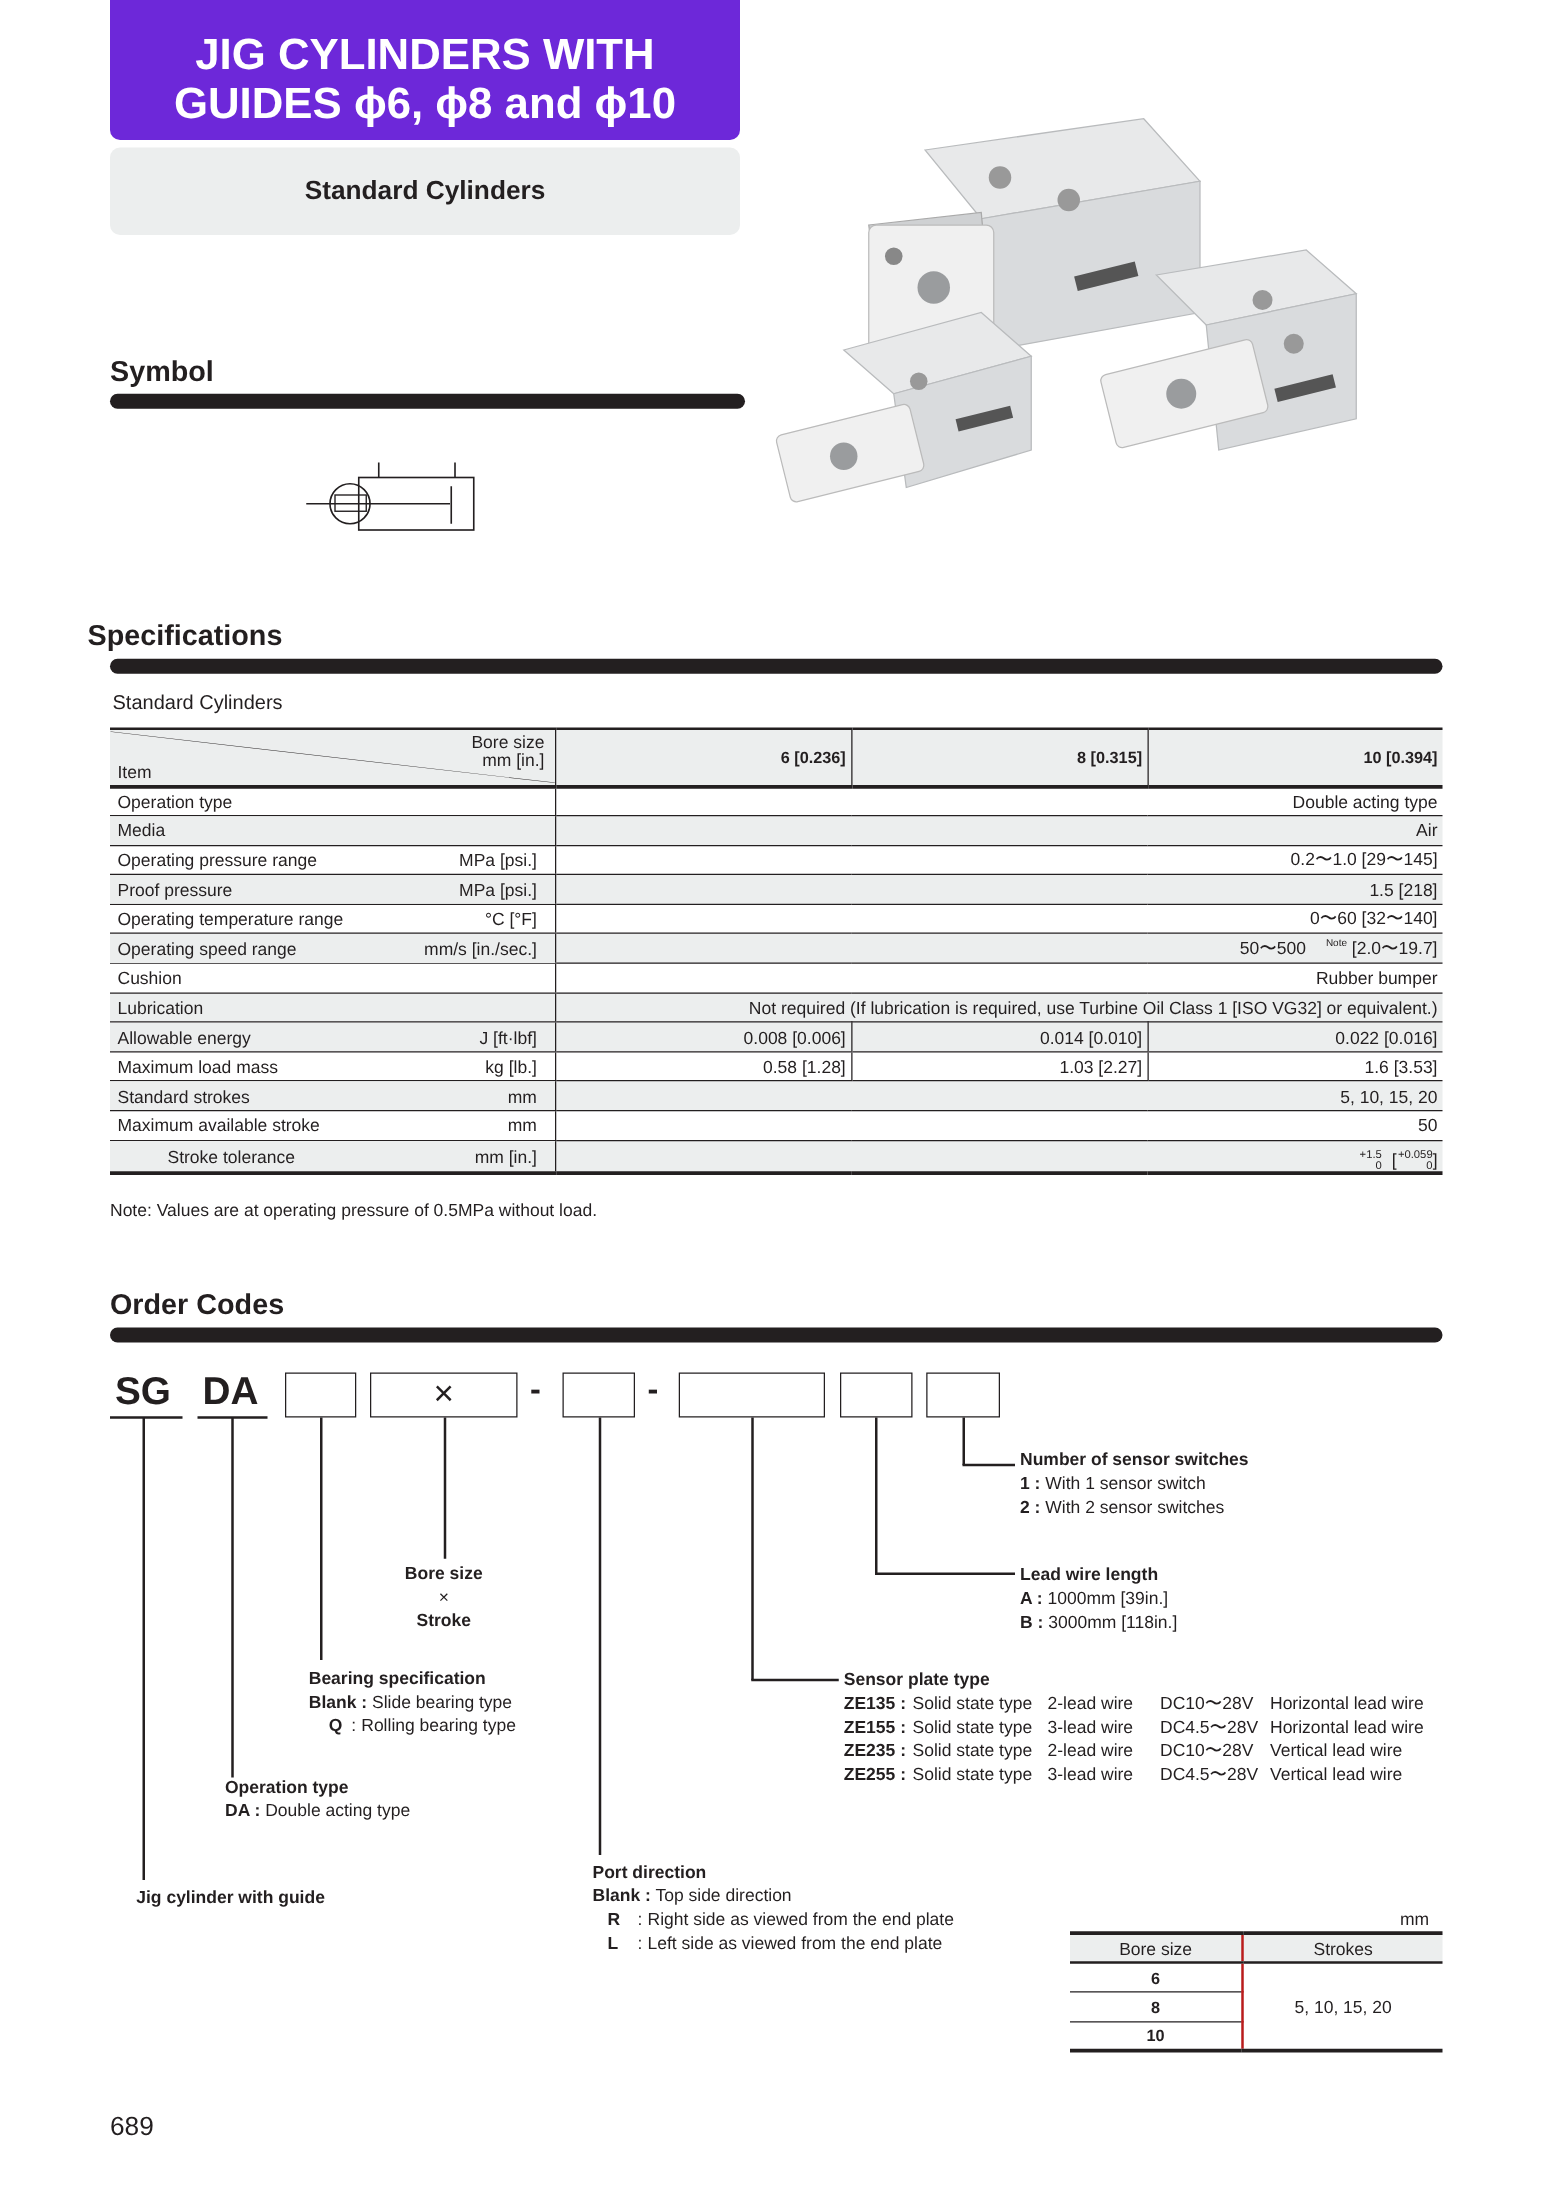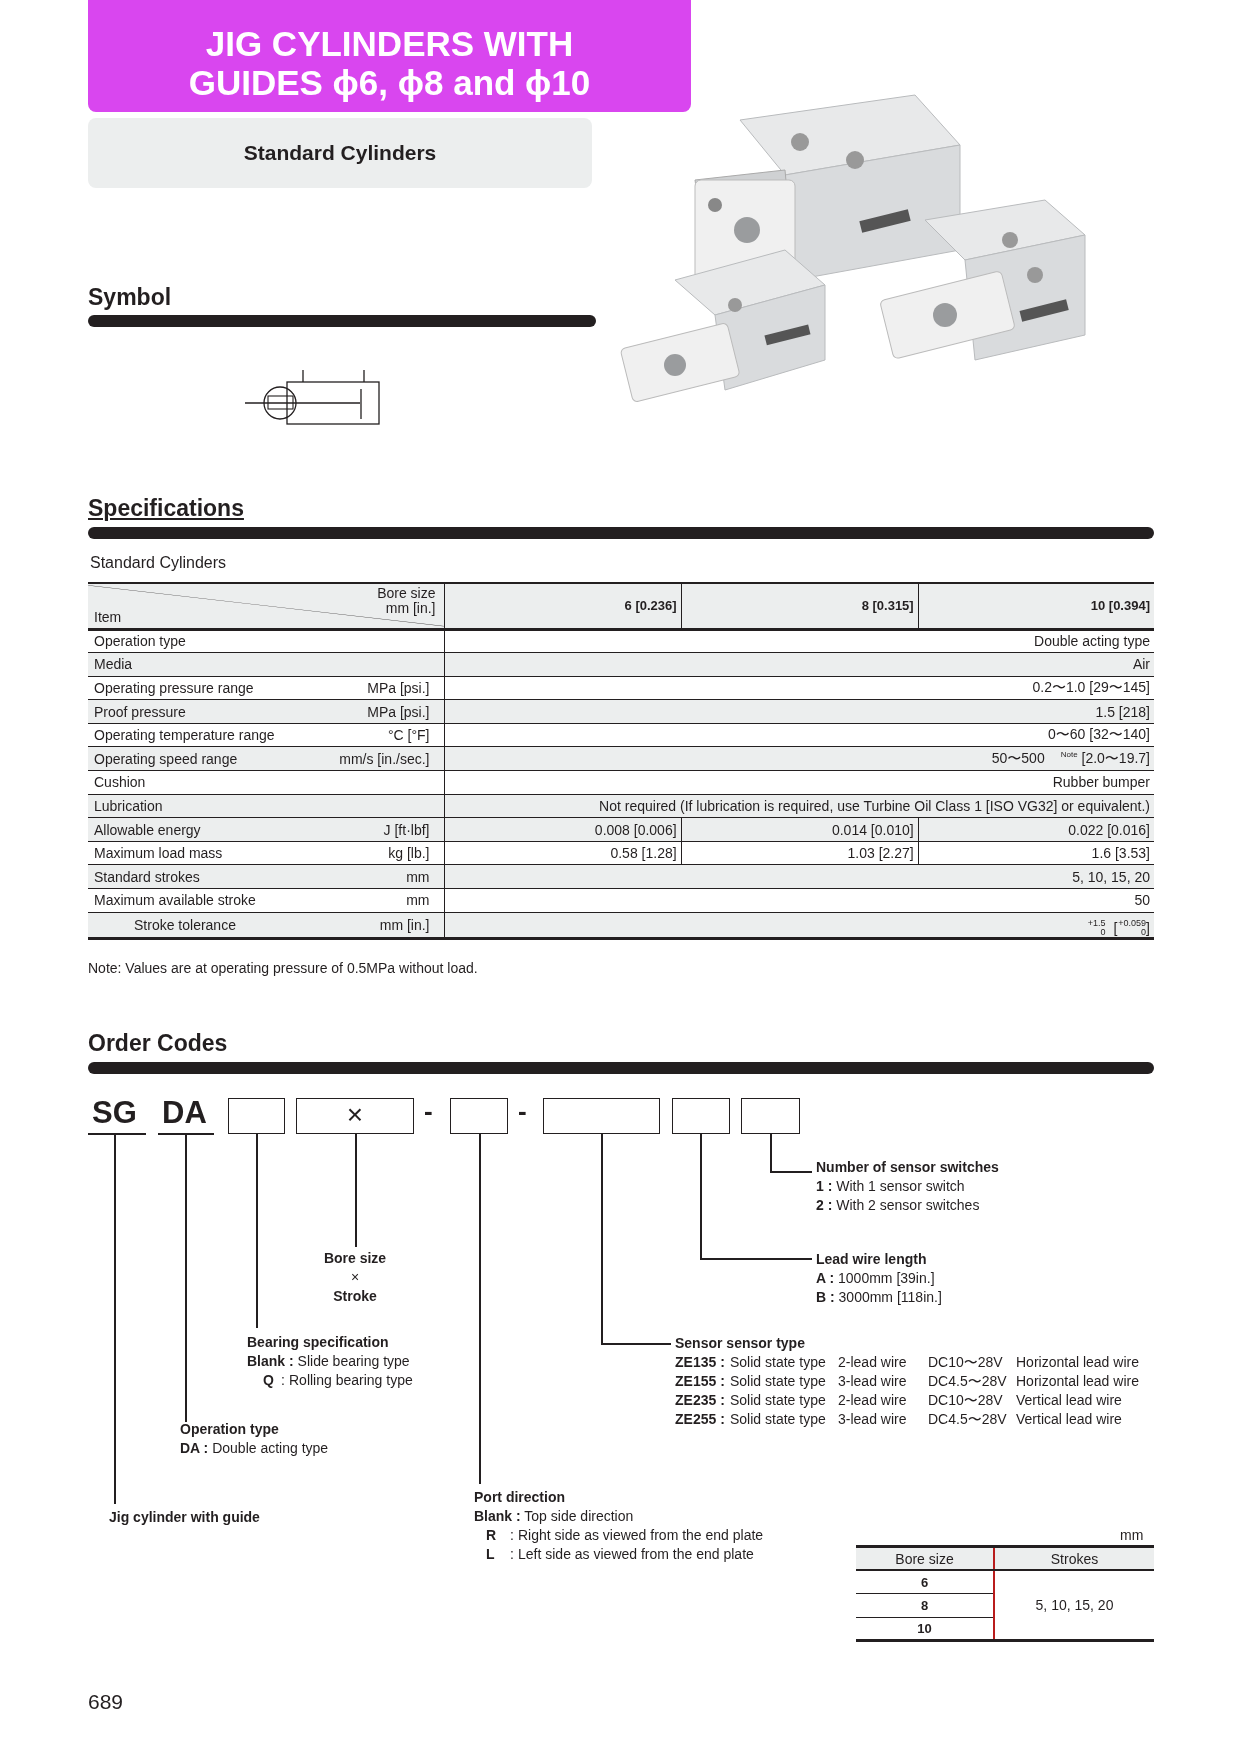--- a/index.html
+++ b/index.html
@@ -1,21 +1,21 @@
 <!DOCTYPE html>
 <html><head>
 <meta charset="utf-8">
 <style>
   * { box-sizing: border-box; margin: 0; padding: 0; }
   html, body { width: 1240px; height: 1754px; background: #ffffff; }
   body { position: relative; font-family: "Liberation Sans", sans-serif; color: #231f20; overflow: hidden; }
   .abs { position: absolute; }
 
   
-  .title-box { left: 88px; top: 0; width: 603px; height: 112px; background: #d946ef; border-radius: 0 0 8px 8px;
+  .title-box { left: 88px; top: 0; width: 504px; height: 112px; background: #6d28d9; border-radius: 0 0 8px 8px;
     color: #fff; font-weight: bold; font-size: 35px; line-height: 39px; text-align: center; padding-top: 24px; }
   .subtitle-box { left: 88px; top: 118px; width: 504px; height: 70px; background: #eceeee; border-radius: 8px;
     font-weight: bold; font-size: 21px; text-align: center; line-height: 70px; }
 
   
   .section-title { font-weight: bold; font-size: 23px; }
   .section-bar { height: 12px; background: #231f20; border-radius: 6px; }
 
   
   .spec-caption { left: 90px; top: 554px; font-size: 16px; }
@@ -106,21 +106,21 @@
     <rect x="47" y="17" width="92" height="42" fill="none" stroke="#231f20" stroke-width="1.3"></rect>
     <line x1="63" y1="5" x2="63" y2="17" stroke="#231f20" stroke-width="1.3"></line>
     <line x1="124" y1="5" x2="124" y2="17" stroke="#231f20" stroke-width="1.3"></line>
     <line x1="5" y1="38" x2="120" y2="38" stroke="#231f20" stroke-width="1.3"></line>
     <line x1="121" y1="24" x2="121" y2="54" stroke="#231f20" stroke-width="1.3"></line>
     <circle cx="40" cy="38" r="16" fill="none" stroke="#231f20" stroke-width="1.3"></circle>
     <rect x="28" y="31" width="25" height="13" fill="none" stroke="#231f20" stroke-width="1.1"></rect>
   </svg>
 </div>
 
-<div class="abs section-title" style="left:88px; top:495px;text-decoration:underline;">Specifications</div>
+<div class="abs section-title" style="left:70px; top:495px;">Specifications</div>
 <div class="abs section-bar" style="left:88px; top:527px; width:1066px;"></div>
 <div class="abs spec-caption">Standard Cylinders</div>
 
 <table class="spec">
   <tbody>
       <tr class="head">
     <td class="item">
       <svg class="diag" preserveAspectRatio="none" viewBox="0 0 100 100">
             <line x1="0" y1="3" x2="100" y2="97" stroke="#231f20" stroke-width="0.6"></line>
           </svg>
@@ -254,21 +254,21 @@
   <div class="t">Stroke</div>
 </div>
 
 <div class="abs legend" style="left:247px; top:1333px;">
   <div class="t">Bearing specification</div>
   <div><b>Blank :</b> <span>Slide bearing type</span></div>
   <div><b style="display:inline-block; width:28px; padding-left:16px;">Q</b><span style="display:inline-block; width:14px; padding-left:6px;">:</span><span>Rolling bearing type</span></div>
 </div>
 
 <div class="abs legend" style="left:675px; top:1334px;">
-  <div class="t">Sensor sensor type</div>
+  <div class="t">Sensor plate type</div>
   <div><b style="display:inline-block;width:55px;">ZE135 :</b><span style="display:inline-block;width:108px;">Solid state type</span><span style="display:inline-block;width:90px;">2-lead wire</span><span style="display:inline-block;width:88px;">DC10〜28V</span><span>Horizontal lead wire</span></div>
   <div><b style="display:inline-block;width:55px;">ZE155 :</b><span style="display:inline-block;width:108px;">Solid state type</span><span style="display:inline-block;width:90px;">3-lead wire</span><span style="display:inline-block;width:88px;">DC4.5〜28V</span><span>Horizontal lead wire</span></div>
   <div><b style="display:inline-block;width:55px;">ZE235 :</b><span style="display:inline-block;width:108px;">Solid state type</span><span style="display:inline-block;width:90px;">2-lead wire</span><span style="display:inline-block;width:88px;">DC10〜28V</span><span>Vertical lead wire</span></div>
   <div><b style="display:inline-block;width:55px;">ZE255 :</b><span style="display:inline-block;width:108px;">Solid state type</span><span style="display:inline-block;width:90px;">3-lead wire</span><span style="display:inline-block;width:88px;">DC4.5〜28V</span><span>Vertical lead wire</span></div>
 </div>
 
 <div class="abs legend" style="left:180px; top:1420px;">
   <div class="t">Operation type</div>
   <div><b>DA :</b> <span>Double acting type</span></div>
 </div>

